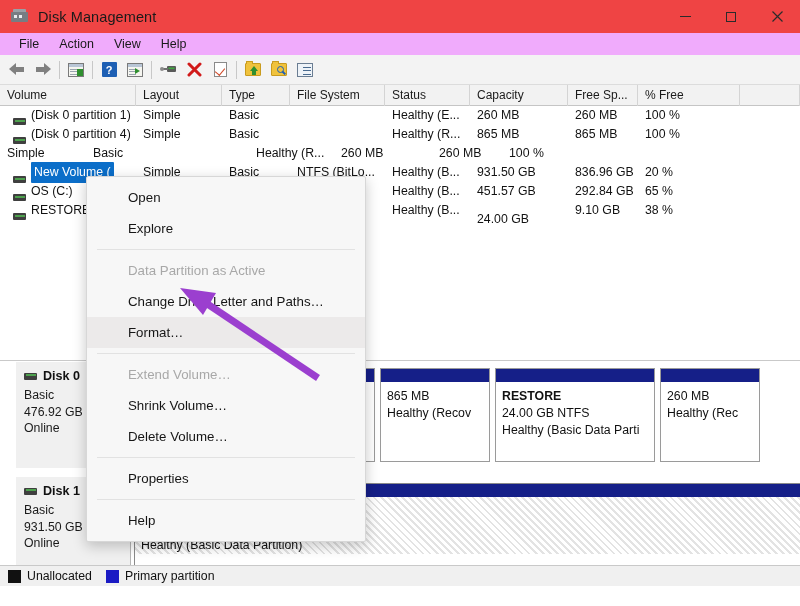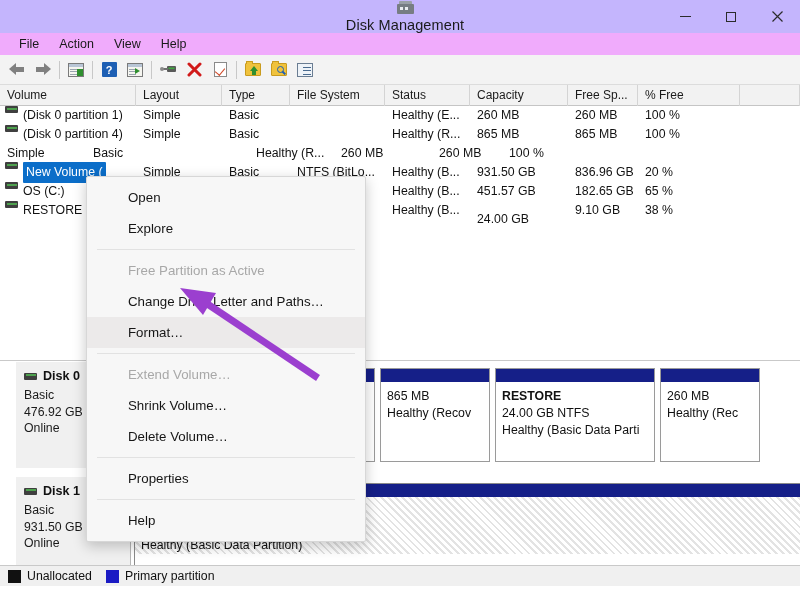--- a/index.html
+++ b/index.html
@@ -11,22 +11,22 @@
   }
   #app {
     position: relative;
     width: 800px; height: 606px;
     background: #ffffff;
   }
 
   
   .titlebar {
     position: absolute; left: 0; top: 0; width: 800px; height: 33px;
-    background: #c4b5fd;
-    display: flex; align-items: center; flex-direction: column;
+    background: #ef4444;
+    display: flex; align-items: center;
   }
   .titlebar-icon {
     margin-left: 11px; width: 17px; height: 17px;
     position: relative;
   }
   .titlebar-icon .tb-body {
     position: absolute; left: 0; top: 4px; width: 17px; height: 10px;
     background: #777d83; border-radius: 1px;
   }
   .titlebar-icon .tb-top {
@@ -114,21 +114,21 @@
   .col-head .ch {
     font-size: 12px; color: #1b1b1b; padding-left: 7px; line-height: 20px;
     border-right: 1px solid #d4d4d4; height: 21px; overflow: hidden; white-space: nowrap;
   }
   .vol-rows { position: absolute; left: 0; top: 21px; width: 800px; }
   .vol-row { height: 19px; display: flex; align-items: center; position: relative; }
   .vol-row .cell {
     font-size: 12.3px; color: #121212; padding-left: 7px; white-space: nowrap; overflow: hidden;
     line-height: 19px;
   }
-  .vol-row .cell.vol { display: flex; align-items: flex-start; padding-left: 5px; }
+  .vol-row .cell.vol { display: flex; align-items: flex-end; padding-left: 13px; }
   .drive-ic {
     width: 13px; height: 7px; background: #3f3f3f; border-radius: 1px; margin-right: 5px;
     position: relative; flex: none;
   }
   .drive-ic:after {
     content: ""; position: absolute; left: 1.5px; top: 1.5px; width: 10px; height: 2px; background: #4ea14e;
   }
   .vol-row.selected .cell.vol .lbl {
     background: #0b6ec9; color: #ffffff; padding: 1px 3px; border-radius: 1px;
   }
@@ -365,21 +365,21 @@
         <div class="vol-row">
           <div class="cell vol" style="width: 136px;">
             <div class="drive-ic"></div>
             <span class="lbl">OS (C:)</span>
           </div>
           <div class="cell" style="width: 86px;">Simple</div>
           <div class="cell" style="width: 68px;">Basic</div>
           <div class="cell" style="width: 95px;"></div>
           <div class="cell" style="width: 85px;">Healthy (B...</div>
           <div class="cell" style="width: 98px;">451.57 GB</div>
-          <div class="cell" style="width: 70px;">182.65 GB</div>
+          <div class="cell" style="width: 70px;">292.84 GB</div>
           <div class="cell" style="width: 102px;">65 %</div>
         </div>
         <div class="vol-row">
           <div class="cell vol" style="width: 136px;">
             <div class="drive-ic"></div>
             <span class="lbl">RESTORE</span>
           </div>
           <div class="cell" style="width: 86px;">Simple</div>
           <div class="cell" style="width: 68px;">Basic</div>
           <div class="cell" style="width: 95px;"></div>
@@ -466,21 +466,21 @@
       <div class="ltext">Unallocated</div>
       <div class="sw primary"></div>
       <div class="ltext">Primary partition</div>
     </div>
   </div>
 
   <div class="ctxmenu" id="ctxmenu">
       <div class="ctx-item">Open</div>
       <div class="ctx-item">Explore</div>
       <div class="ctx-sep"></div>
-      <div class="ctx-item disabled">Free Partition as Active</div>
+      <div class="ctx-item disabled">Data Partition as Active</div>
       <div class="ctx-item">Change Drive Letter and Paths…</div>
       <div class="ctx-item highlight">Format…</div>
       <div class="ctx-sep"></div>
       <div class="ctx-item disabled">Extend Volume…</div>
       <div class="ctx-item">Shrink Volume…</div>
       <div class="ctx-item">Delete Volume…</div>
       <div class="ctx-sep"></div>
       <div class="ctx-item">Properties</div>
       <div class="ctx-sep"></div>
       <div class="ctx-item">Help</div>

